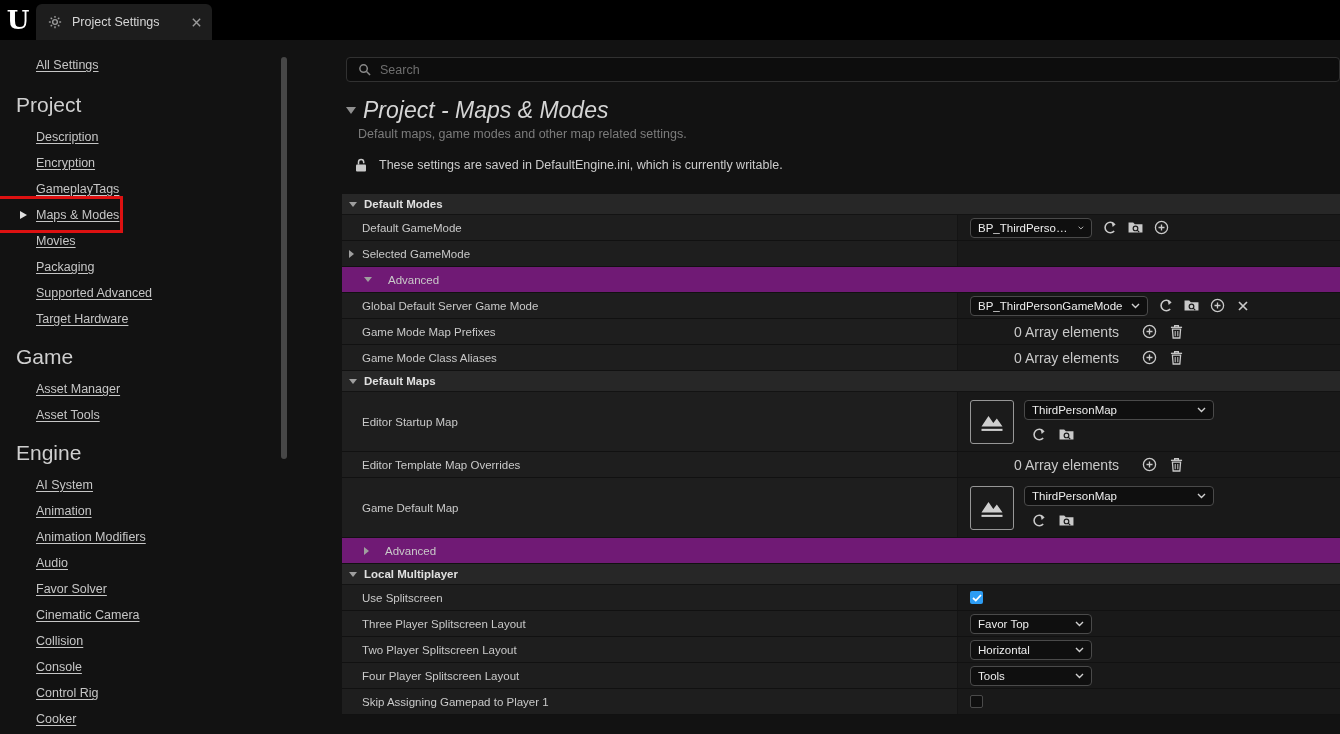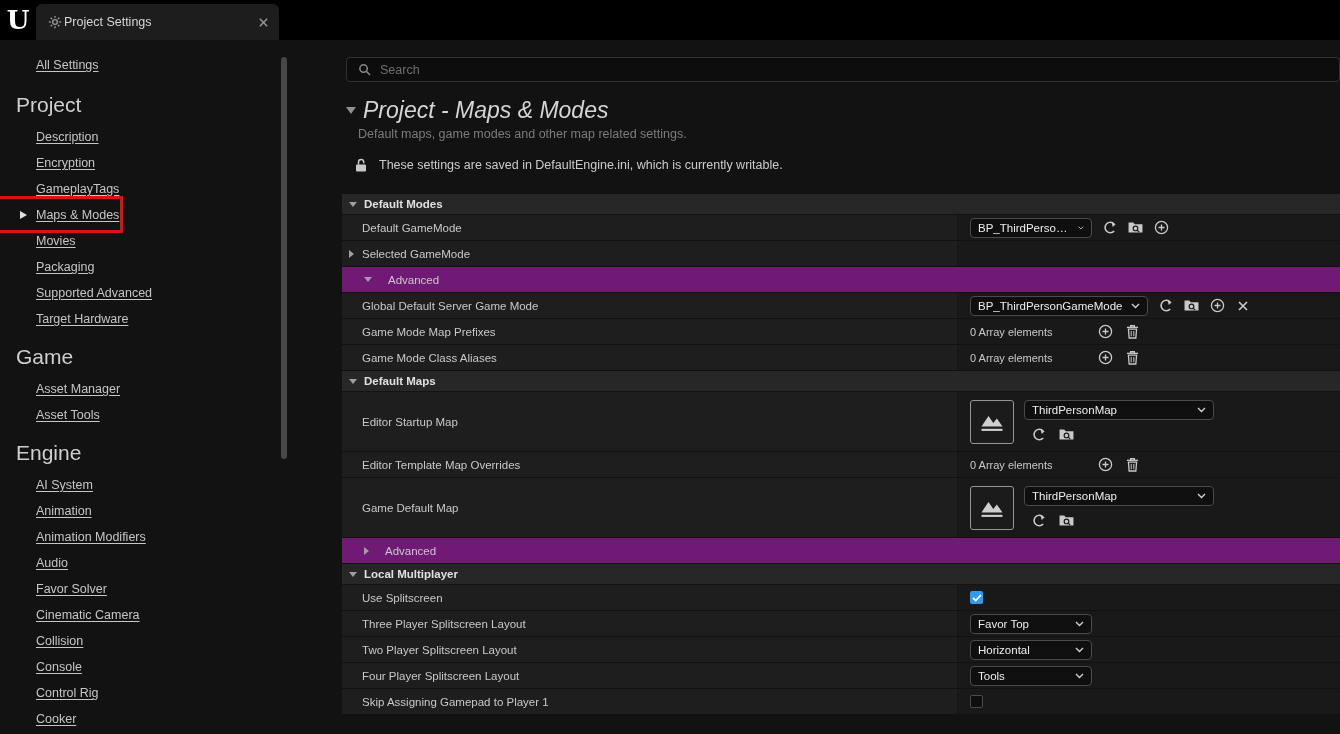--- a/index.html
+++ b/index.html
@@ -7,22 +7,22 @@
   body {
     background:#121212; color:#c8c8c8;
     font-family:"Liberation Sans", sans-serif; font-size:12px;
   }
   .app { width:1340px; height:734px; display:flex; flex-direction:column; }
 
   
   .titlebar { height:40px; background:#000; display:flex; align-items:flex-end; flex:none; }
   .logo { width:36px; height:40px; display:flex; align-items:center; justify-content:center;
           color:#fff; font-family:"DejaVu Serif", serif; font-size:26px; font-weight:bold; }
-  .tab { height:36px; width:243px; background:#1d1d1d; border-radius:6px 6px 0 0;
-         display:flex; align-items:center; padding:0 10px; }
+  .tab { height:36px; width:176px; background:#1d1d1d; border-radius:6px 6px 0 0;
+         display:flex; align-items:center; gap:8px; padding:0 10px; }
   .tab-title { flex:1; color:#d6d6d6; font-size:12.5px; }
   .tab-close { color:#9a9a9a; display:flex; align-items:center; cursor:pointer; }
 
   .bodyrow { flex:1; display:flex; min-height:0; }
 
   
   .sidebar { width:290px; flex:none; position:relative; padding-top:12px; }
   .side-link { display:block; margin-left:36px; line-height:26px; width:max-content;
                color:#c6c6c6; font-size:12.5px; text-decoration:underline;
                text-underline-offset:2px; cursor:pointer; }
@@ -76,21 +76,21 @@
            height:20px; background:#0f0f0f; border:1px solid #4a4a4a; border-radius:4px;
            padding:0 7px; font-size:11.5px; color:#ededed; cursor:pointer; flex:none; }
   .combo .ctext { white-space:nowrap; overflow:hidden; text-overflow:ellipsis; }
   .combo-gm { width:122px; }
   .combo-server { min-width:178px; }
   .combo-map { width:190px; }
   .combo-layout { width:122px; }
 
   .icon-btn { width:18px; height:18px; display:flex; align-items:center; justify-content:center;
               cursor:pointer; flex:none; }
-  .arr-text { width:118px; font-size:11px; color:#c9c9c9; flex:none; }
+  .arr-text { width:118px; font-size:14px; color:#c9c9c9; flex:none;margin-left:44px; }
   .icon-gap { display:flex; align-items:center; gap:9px; }
 
   .mapval { display:flex; align-items:center; gap:10px; }
   .thumb { width:44px; height:44px; background:#1b1b1b; border:1.5px solid #979797;
            border-radius:3px; display:flex; align-items:center; justify-content:center; }
   .mapcol { display:flex; flex-direction:column; gap:5px; }
   .mapicons { display:flex; gap:10px; padding-left:5px; }
 
   .checkbox { width:13px; height:13px; border-radius:2px; display:flex; align-items:center;
               justify-content:center; cursor:pointer; }

